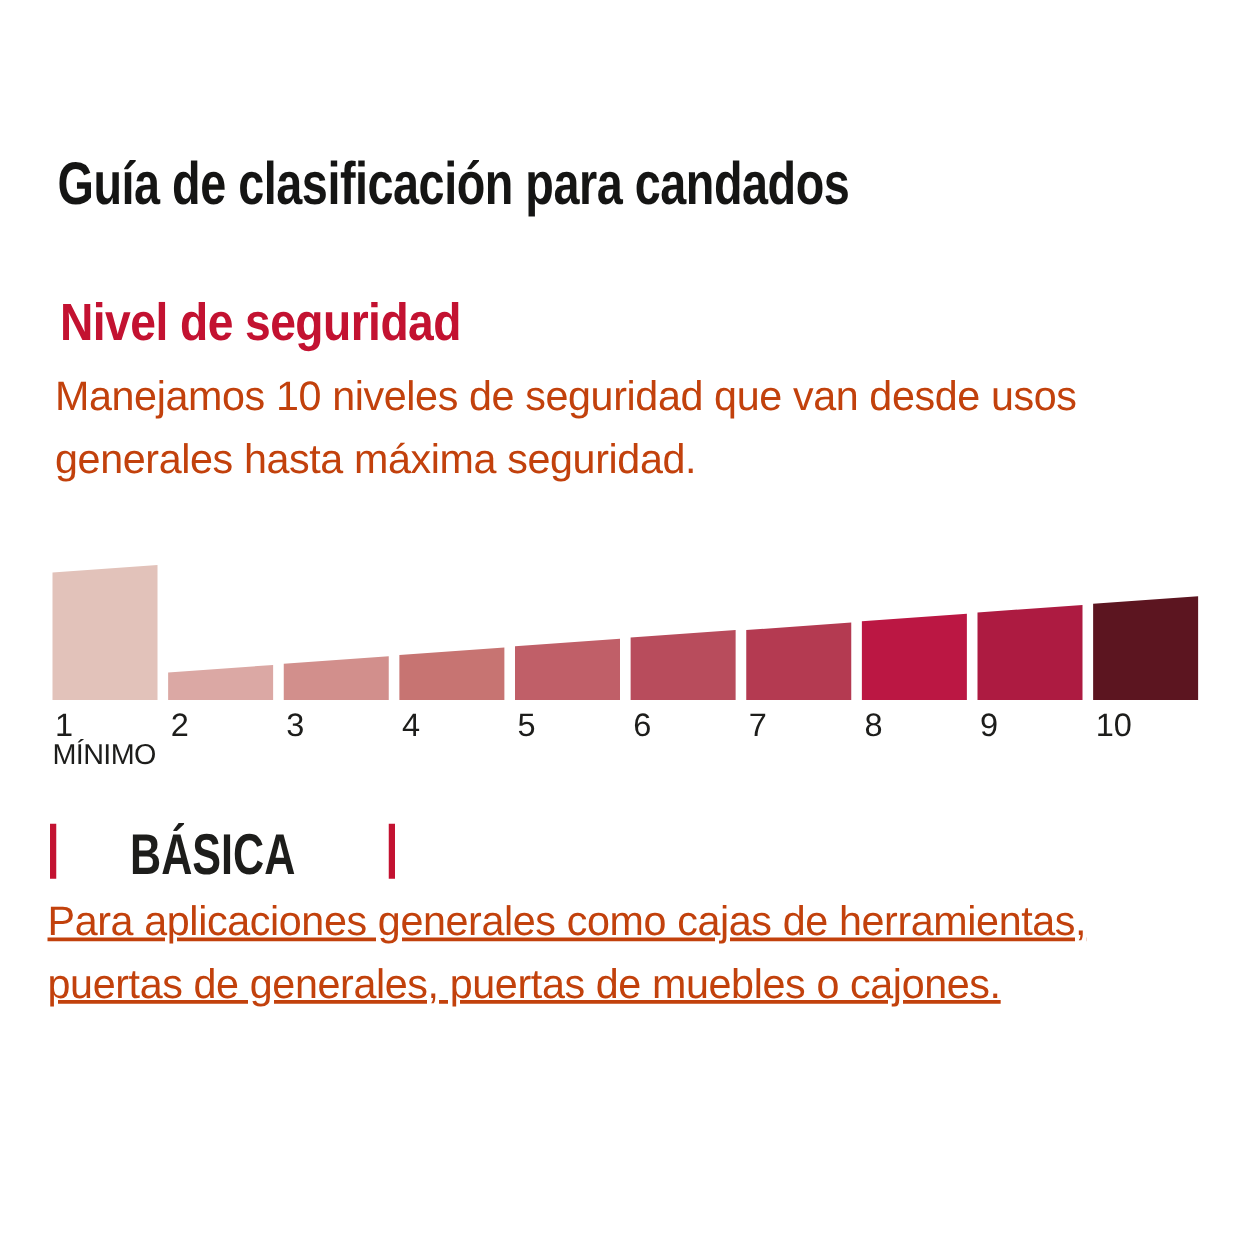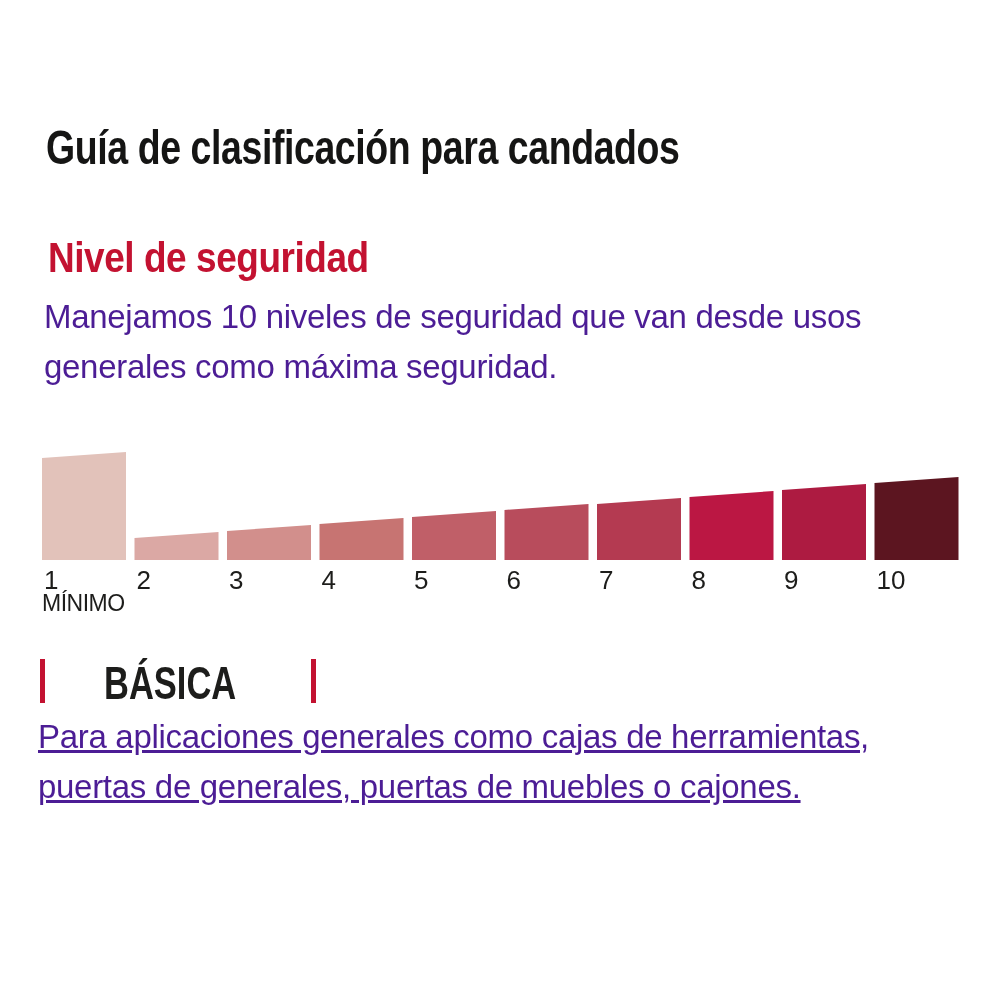--- a/index.html
+++ b/index.html
@@ -30,21 +30,21 @@
     font-size: 42px;
     font-weight: bold;
     letter-spacing: -0.5px;
     white-space: nowrap;
     transform: scaleX(0.88);
     transform-origin: 0 0;
   }
   .para {
     position: absolute;
     font-size: 33px;
-    color: #4c1d95;
+    color: #c2410c;
     line-height: 50px;
     letter-spacing: -0.3px;
     white-space: nowrap;
   }
   .para-intro { left: 44px; top: 292px; }
   .para-category { left: 38px; top: 712px; text-decoration: underline; }
   .chart-svg {
     position: absolute;
     left: 0;
     top: 430px;
@@ -87,21 +87,21 @@
 <body>
 
 <div class="page">
 
   <div class="title">Guía de clasificación para candados</div>
 
   <div class="red-heading" style="color: rgb(195, 18, 49);">Nivel de seguridad</div>
 
   <div class="para para-intro">
     <div>Manejamos 10 niveles de seguridad que van desde usos</div>
-    <div>generales como máxima seguridad.</div>
+    <div>generales hasta máxima seguridad.</div>
   </div>
 
   <svg class="chart-svg" xmlns="http://www.w3.org/2000/svg" viewBox="0 0 1000 200">
       <polygon points="42,28 126,22 126,130 42,130" fill="#e2c2ba"></polygon>
       <text x="44" y="159" class="bar-label">1</text>
       <polygon points="134.5,108 218.5,102 218.5,130 134.5,130" fill="#dba8a4"></polygon>
       <text x="136.5" y="159" class="bar-label">2</text>
       <polygon points="227,101 311,95 311,130 227,130" fill="#d28f8c"></polygon>
       <text x="229" y="159" class="bar-label">3</text>
       <polygon points="319.5,94 403.5,88 403.5,130 319.5,130" fill="#c77472"></polygon>

